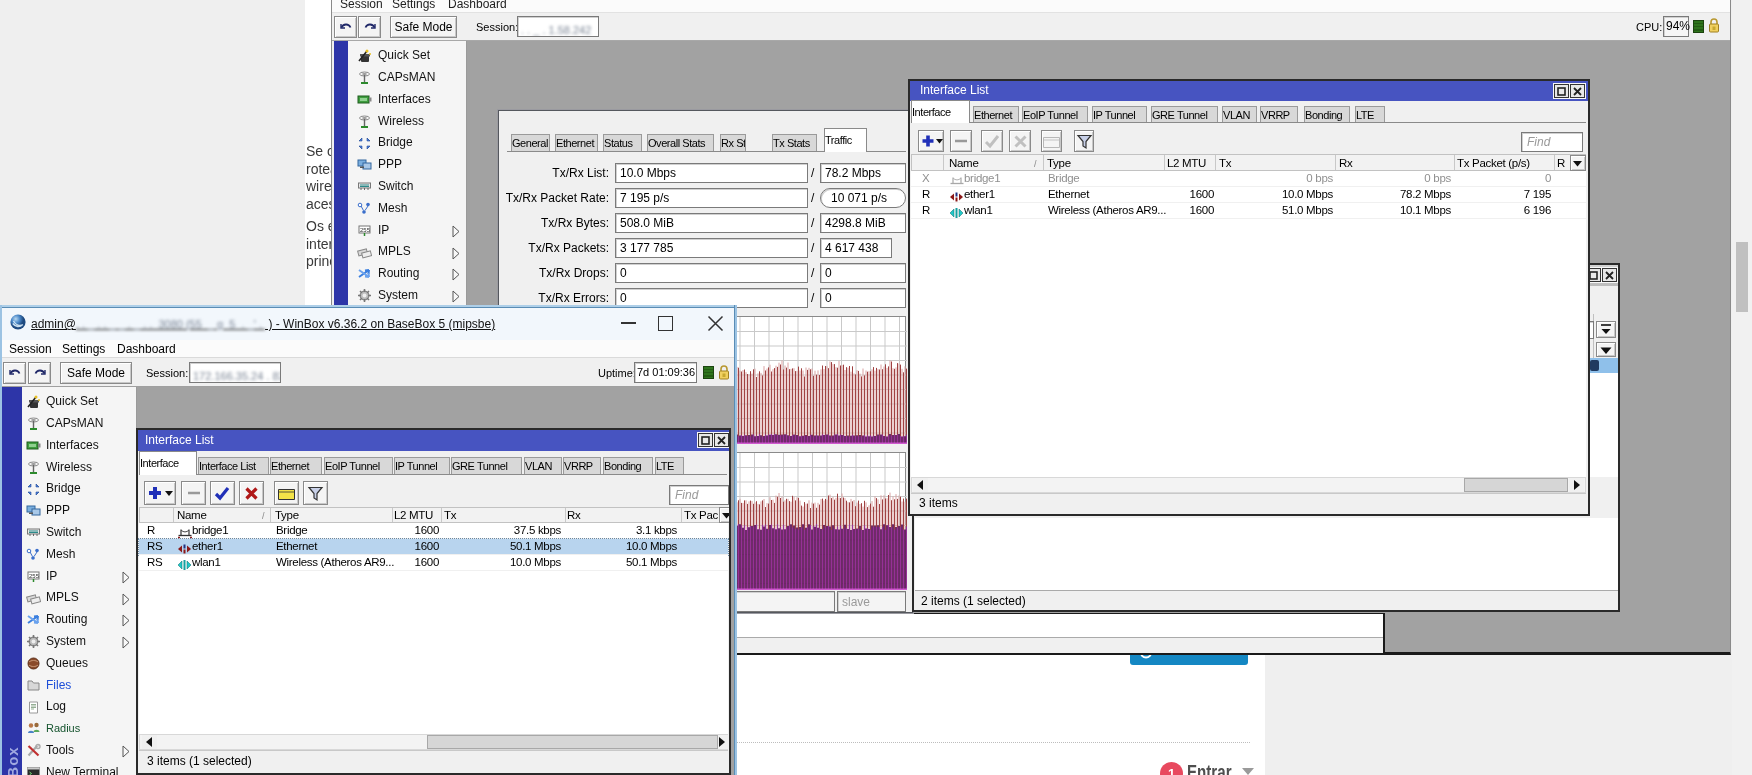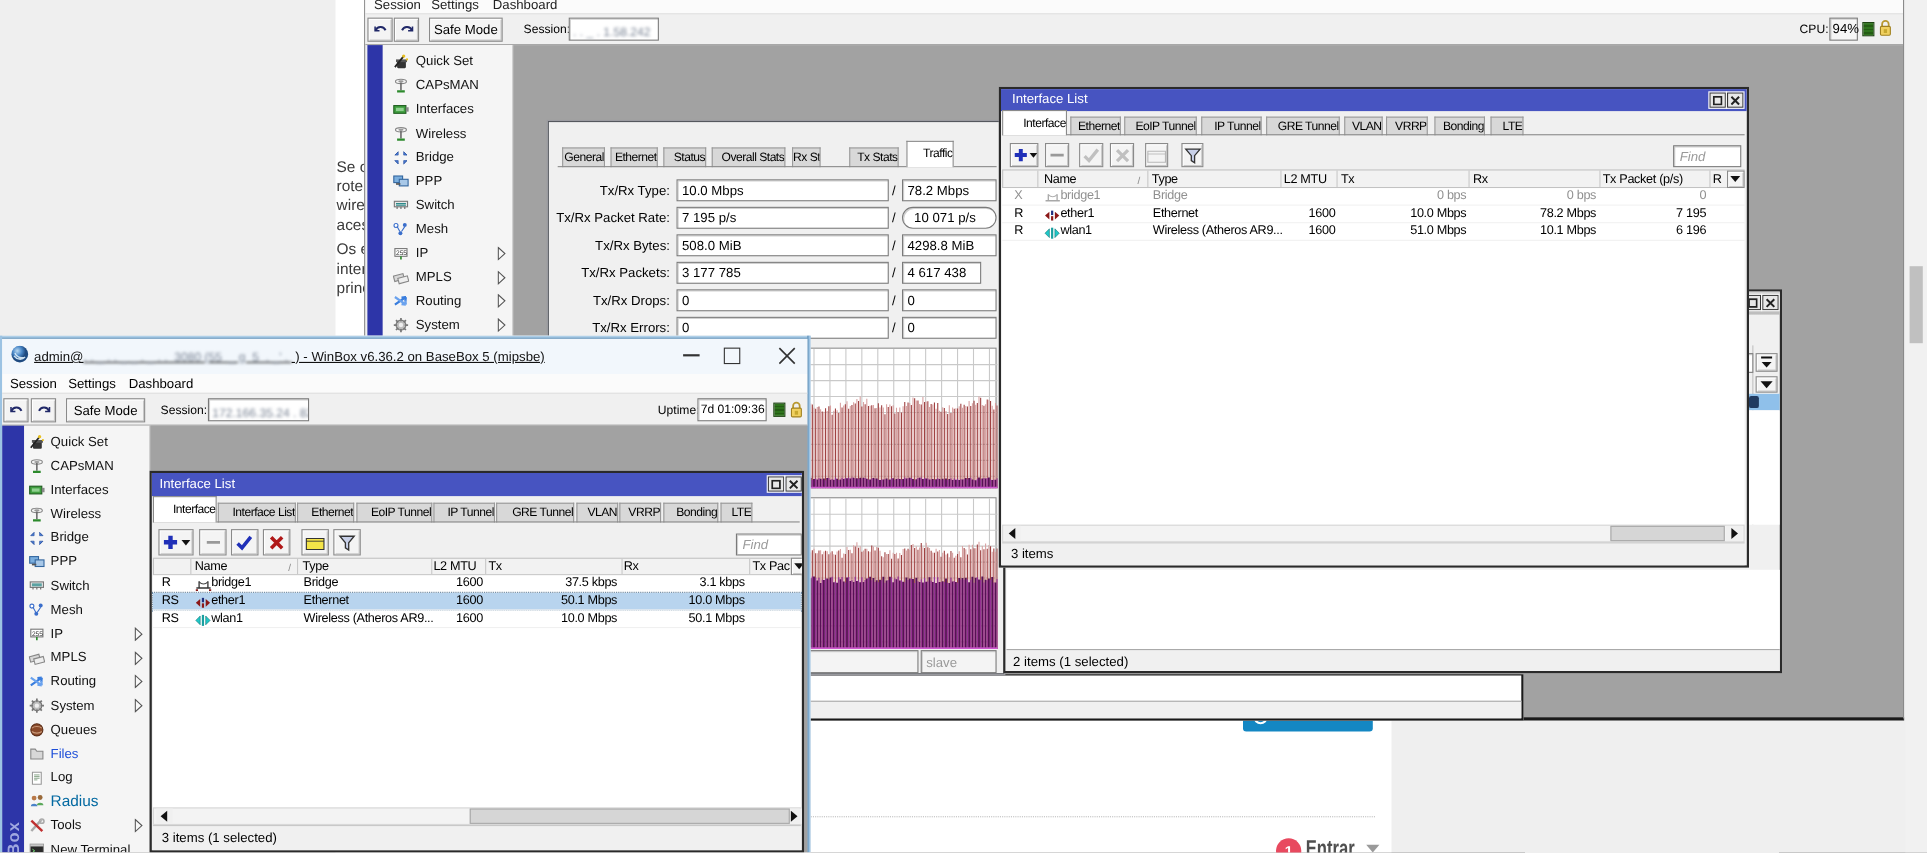--- a/index.html
+++ b/index.html
@@ -1,20 +1,20 @@
 <!DOCTYPE html>
 <html><head><meta charset="utf-8"><style>
 * { margin:0; padding:0; box-sizing:border-box; }
 html,body { width:1752px; height:775px; overflow:hidden; }
 body { font-family:"Liberation Sans", sans-serif; background:#efefef; position:relative; }
 .abs { position:absolute; white-space:nowrap; }
 .btn3d { background:#f4f4f4; border:1px solid #8a8a8a; box-shadow:inset 1px 1px 0 #fff, inset -1px -1px 0 #c8c8c8; }
 .sunken { background:#fff; border:1px solid #7a7a7a; box-shadow:inset 1px 1px 0 #d0d0d0; }
 .blur { filter:blur(1.4px); color:#7a8494; }
-.tab { font-size:11px; letter-spacing:-0.45px; text-align:right; overflow:hidden; }
+.tab { font-size:11px; letter-spacing:-0.45px; text-align:left; overflow:hidden; }
 .cell { position:absolute; top:1px; font-size:11.5px; letter-spacing:-0.3px; white-space:nowrap; }
 .hdr { position:absolute; font-size:11.5px; letter-spacing:-0.3px; white-space:nowrap; }
 </style></head><body>
 <div class="abs" style="left:305px;top:0;width:960px;height:775px;background:#fff;"></div>
 <div class="abs" style="left:306px;top:143px;width:420px;font-size:14px;line-height:17.5px;color:#3a3a3a;white-space:normal;">
 Se o roteador estiver conectado corretamente o<br>roteador padrao da rede local e as conexoes<br>wireless ativas no painel de controle geral de<br>acesso remoto das interfaces de rede atuais</div>
 <div class="abs" style="left:306px;top:218px;width:420px;font-size:14px;line-height:17.5px;color:#3a3a3a;white-space:normal;">
 Os enderecos IP configurados no sistema<br>interno podem ser visualizados na lista de<br>principais recursos da interface de gestao</div>
 <div class="abs" style="left:1130px;top:640px;width:118px;height:25px;background:#1487c3;border-radius:3px;overflow:hidden;"><svg width="118" height="25">
       <circle cx="16" cy="12" r="5.5" fill="none" stroke="#fff" stroke-width="2"></circle>
@@ -186,21 +186,21 @@
   </div>
 <div class="abs" style="left:498px;top:110px;width:415px;height:503px;background:#f0f0f0;border:1px solid #55585e;box-shadow:0 0 0 1px #9a9aa0;overflow:hidden;">
     <div class="abs tab" style="left:12px;top:23px;width:39px;height:18px;background:#d8d8d8;border:1px solid #9a9a9a;border-bottom:none;line-height:17px;">General</div>
     <div class="abs tab" style="left:56px;top:23px;width:43px;height:18px;background:#d8d8d8;border:1px solid #9a9a9a;border-bottom:none;line-height:17px;">Ethernet</div>
     <div class="abs tab" style="left:104px;top:23px;width:39px;height:18px;background:#d8d8d8;border:1px solid #9a9a9a;border-bottom:none;line-height:17px;">Status</div>
     <div class="abs tab" style="left:148px;top:23px;width:67px;height:18px;background:#d8d8d8;border:1px solid #9a9a9a;border-bottom:none;line-height:17px;">Overall Stats</div>
     <div class="abs tab" style="left:221px;top:23px;width:26px;height:18px;background:#d8d8d8;border:1px solid #9a9a9a;border-bottom:none;line-height:17px;">Rx Stats</div>
     <div class="abs tab" style="left:273px;top:23px;width:45px;height:18px;background:#d8d8d8;border:1px solid #9a9a9a;border-bottom:none;line-height:17px;">Tx Stats</div>
     <div class="abs tab" style="left:325px;top:17px;width:43px;height:24px;background:#fff;border:1px solid #8a8a8a;border-bottom:none;z-index:3;line-height:23px;">Traffic</div>
     <div class="abs" style="left:8px;top:40px;width:399px;height:1px;background:#8a8a8a;z-index:2;"></div>
-    <div class="abs" style="left:0;top:55px;width:110px;text-align:right;font-size:12px;">Tx/Rx Type:</div>
+    <div class="abs" style="left:0;top:55px;width:110px;text-align:right;font-size:12px;">Tx/Rx List:</div>
     <div class="abs sunken" style="left:116px;top:52px;width:193px;height:20px;font-size:12px;line-height:19px;padding-left:4px;">10.0 Mbps</div>
     <div class="abs" style="left:312px;top:55px;font-size:12px;">/</div>
     <div class="abs sunken" style="left:321px;top:52px;width:86px;height:20px;font-size:12px;line-height:19px;padding-left:4px;">78.2 Mbps</div>
     <div class="abs" style="left:0;top:80px;width:110px;text-align:right;font-size:12px;">Tx/Rx Packet Rate:</div>
     <div class="abs sunken" style="left:116px;top:77px;width:193px;height:20px;font-size:12px;line-height:19px;padding-left:4px;">7 195 p/s</div>
     <div class="abs" style="left:312px;top:80px;font-size:12px;">/</div>
     <div class="abs sunken" style="left:321px;top:77px;width:86px;height:20px;font-size:12px;line-height:19px;padding-left:10px;border-radius:10px;">10 071 p/s</div>
     <div class="abs" style="left:0;top:105px;width:110px;text-align:right;font-size:12px;">Tx/Rx Bytes:</div>
     <div class="abs sunken" style="left:116px;top:102px;width:193px;height:20px;font-size:12px;line-height:19px;padding-left:4px;">508.0 MiB</div>
     <div class="abs" style="left:312px;top:105px;font-size:12px;">/</div>
@@ -600,21 +600,21 @@
           </svg></div>
         <div class="abs" style="left:24px;top:0;height:21.8px;line-height:21.8px;font-size:12px;color:#111;">Log</div>
       </div>
       <div class="abs" style="left:0;top:331.1px;width:115px;height:21.8px;">
         <div class="abs" style="left:4px;top:3.4px;"><svg width="15" height="15">
             <circle cx="5" cy="4.5" r="2.2" fill="#b87848"></circle>
             <path d="M2 12c0-3 6-3 6 0z" fill="#4a82c8"></path>
             <circle cx="10.5" cy="4" r="2.2" fill="#9a6a3a"></circle>
             <path d="M7.5 11c0-3 6-3 6 0z" fill="#5aa85a"></path>
           </svg></div>
-        <div class="abs" style="left:24px;top:0;height:21.8px;line-height:21.8px;font-size:14px;color:#0369a1;">Radius</div>
+        <div class="abs" style="left:24px;top:0;height:21.8px;line-height:21.8px;font-size:11px;color:#14532d;">Radius</div>
       </div>
       <div class="abs" style="left:0;top:352.9px;width:115px;height:21.8px;">
         <div class="abs" style="left:4px;top:3.4px;"><svg width="15" height="15">
             <path d="M2.5 12.5L11 3" stroke="#aaa" stroke-width="2.2"></path>
             <path d="M11 3l2-1-1 2z" fill="#aaa"></path>
             <path d="M2.5 3l10 9.5" stroke="#c03030" stroke-width="2.2"></path>
             <circle cx="12" cy="3.5" r="2" fill="none" stroke="#aaa" stroke-width="1.4"></circle>
           </svg></div>
         <div class="abs" style="left:24px;top:0;height:21.8px;line-height:21.8px;font-size:12px;color:#111;">Tools</div>
         <div class="abs" style="right:7px;top:4.4px;"><svg width="8" height="13">

